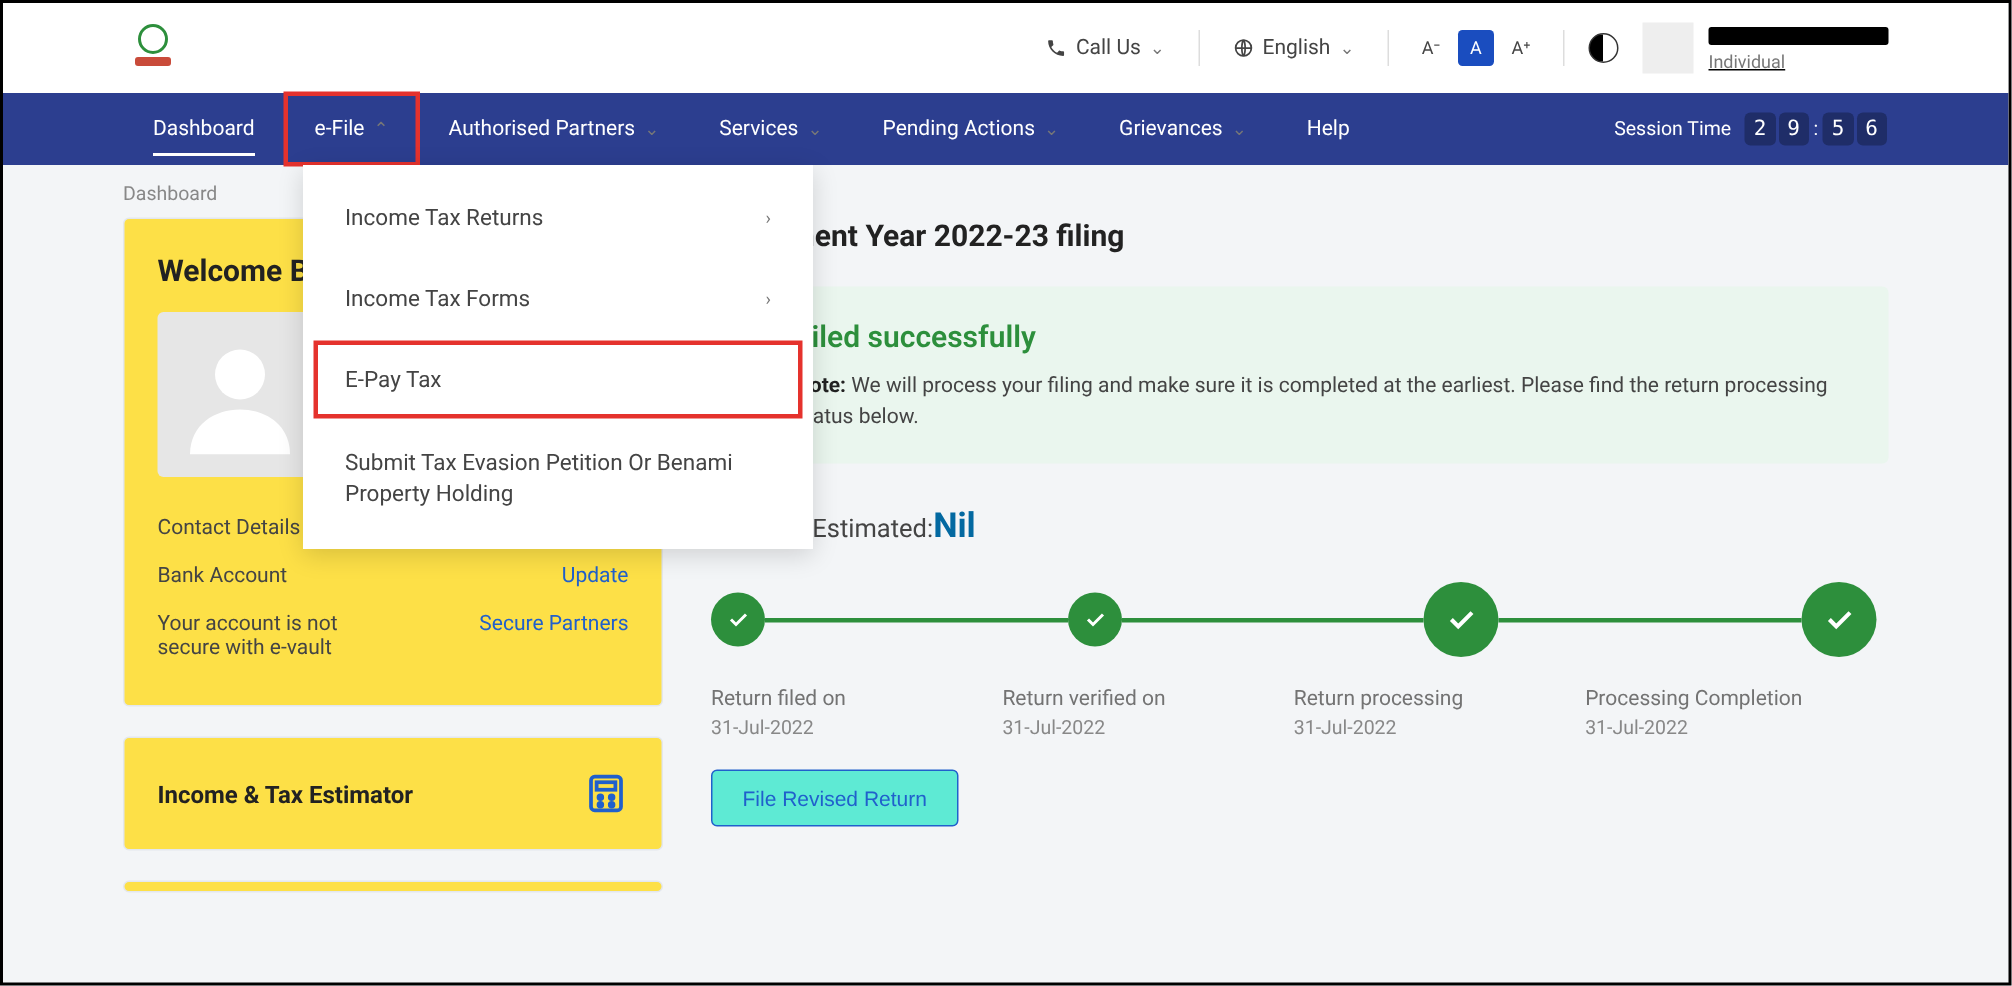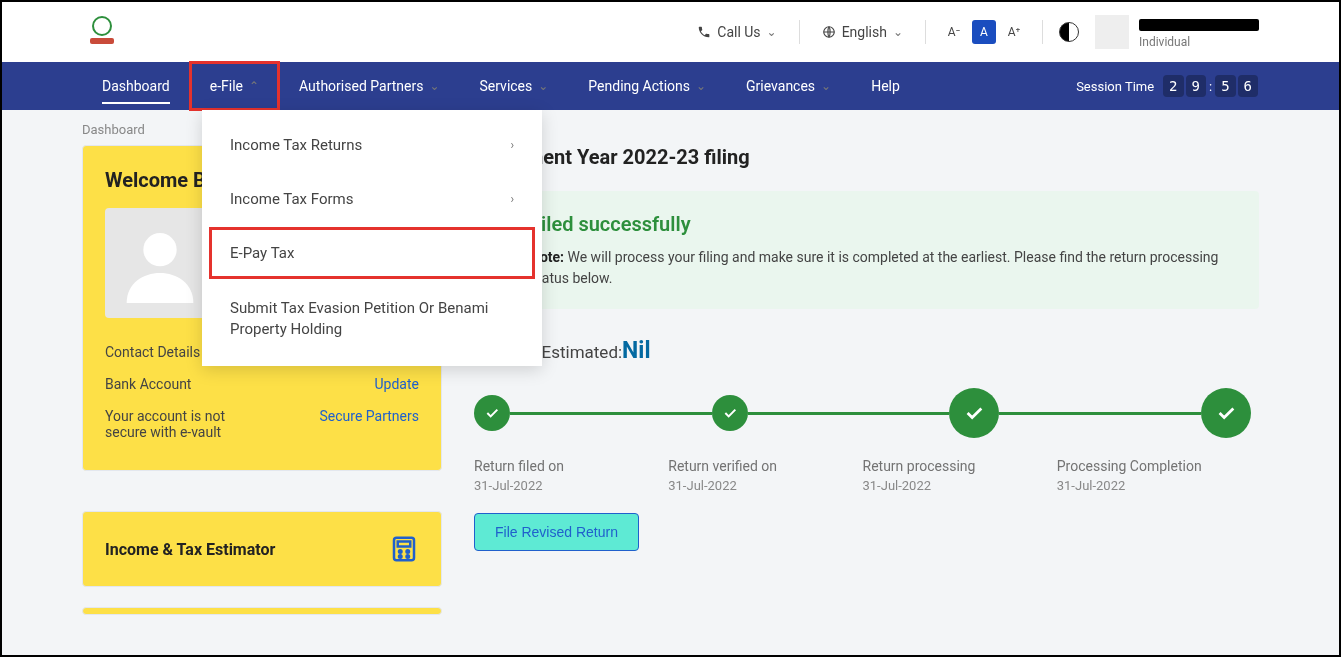--- a/index.html
+++ b/index.html
@@ -11,21 +11,21 @@
   .logo-text .title { font-size:22px; font-weight:600; color:#2c3e8f; }
   .logo-text .title .tag { color:#d14b3c; font-size:12px; font-weight:500; }
   .logo-text .sub { font-size:11px; color:#2c3e8f; border-top:1px solid #2c3e8f; padding-top:2px; }
   .top-spacer { flex:1; }
   .top-item { display:flex; align-items:center; gap:6px; color:#444; font-size:14px; cursor:pointer; padding:0 6px; }
   .top-sep { width:1px; height:24px; background:#ddd; }
   .fontsize-group { display:flex; align-items:center; gap:6px; }
   .fs-btn { width:24px; height:24px; display:flex; align-items:center; justify-content:center; font-size:12px; color:#444; cursor:pointer; }
   .fs-btn.active { background:#1a4dbf; color:#fff; border-radius:3px; }
   .contrast { width:20px; height:20px; border-radius:50%; background: linear-gradient(90deg,#000 50%,#fff 50%); border:1px solid #333; cursor:pointer; }
-  .userbox { display:flex; align-items:center; gap:10px; }
+  .userbox { display:flex; gap:10px;text-decoration:underline; }
   .userbox .avatar-sm { width:34px; height:34px; background:#eee; }
   .userbox .utype { font-size:12px; color:#777; }
   .blackout { background:#000; color:#000; width:120px; height:12px; display:inline-block; border-radius:2px; }
 
   .navbar { background:#2c3e8f; display:flex; align-items:center; padding:0 80px; height:48px; gap:0; position:relative; }
   .nav-item { color:#fff; font-size:14px; padding:0 20px; height:100%; display:flex; align-items:center; gap:6px; cursor:pointer; position:relative; }
   .nav-item.active::after { content:""; position:absolute; bottom:6px; left:20px; right:20px; height:2px; background:#fff; }
   .nav-item.highlighted { outline:3px solid #e5322d; outline-offset:-2px; }
   .nav-spacer { flex:1; }
   .session { color:#fff; font-size:13px; display:flex; align-items:center; gap:8px; }
@@ -35,21 +35,21 @@
 
   .content { padding:0 80px 20px; display:flex; gap:24px; align-items:flex-start; }
   .left-col { width:360px; flex-shrink:0; display:flex; flex-direction:column; gap:20px; }
   .card { background:#fde047; border:1px solid #e3e7ee; border-radius:4px; padding:22px; }
   .welcome-card h2 { font-size:20px; font-weight:700; color:#222; margin-bottom:16px; }
   .avatar-lg { width:110px; height:110px; background:#e6e6e6; border-radius:4px; display:flex; align-items:center; justify-content:center; margin-bottom:18px; }
   .avatar-lg svg { width:80px; height:80px; fill:#fff; }
   .row-link { display:flex; justify-content:space-between; align-items:flex-start; padding:8px 0; font-size:14px; }
   .row-link .lbl { color:#444; }
   .row-link .act { color:#2060cc; cursor:pointer; }
-  .estimator-card { display:flex; justify-content:space-between; align-items:center;margin-top:20px; }
+  .estimator-card { display:flex; justify-content:space-between; align-items:center; }
   .estimator-card .lbl { font-weight:700; font-size:16px; color:#222; }
   .estimator-card .ico { width:30px; height:30px; color:#2060cc; }
 
   .right-col { flex:1; }
   .right-col h2 { font-size:20px; font-weight:700; color:#222; margin:0 0 22px 8px; }
   .filed-banner { background:#eaf6ee; border-radius:4px; padding:20px 24px; margin-bottom:28px; }
   .filed-title { display:flex; align-items:center; gap:14px; margin-bottom:10px; }
   .filed-title .chk { width:26px; height:26px; border-radius:50%; background:#2d8f3c; display:flex; align-items:center; justify-content:center; color:#fff; }
   .filed-title .txt { font-size:20px; font-weight:600; color:#2d8f3c; }
   .filed-note { font-size:14px; color:#444; line-height:1.5; padding-left:40px; }

